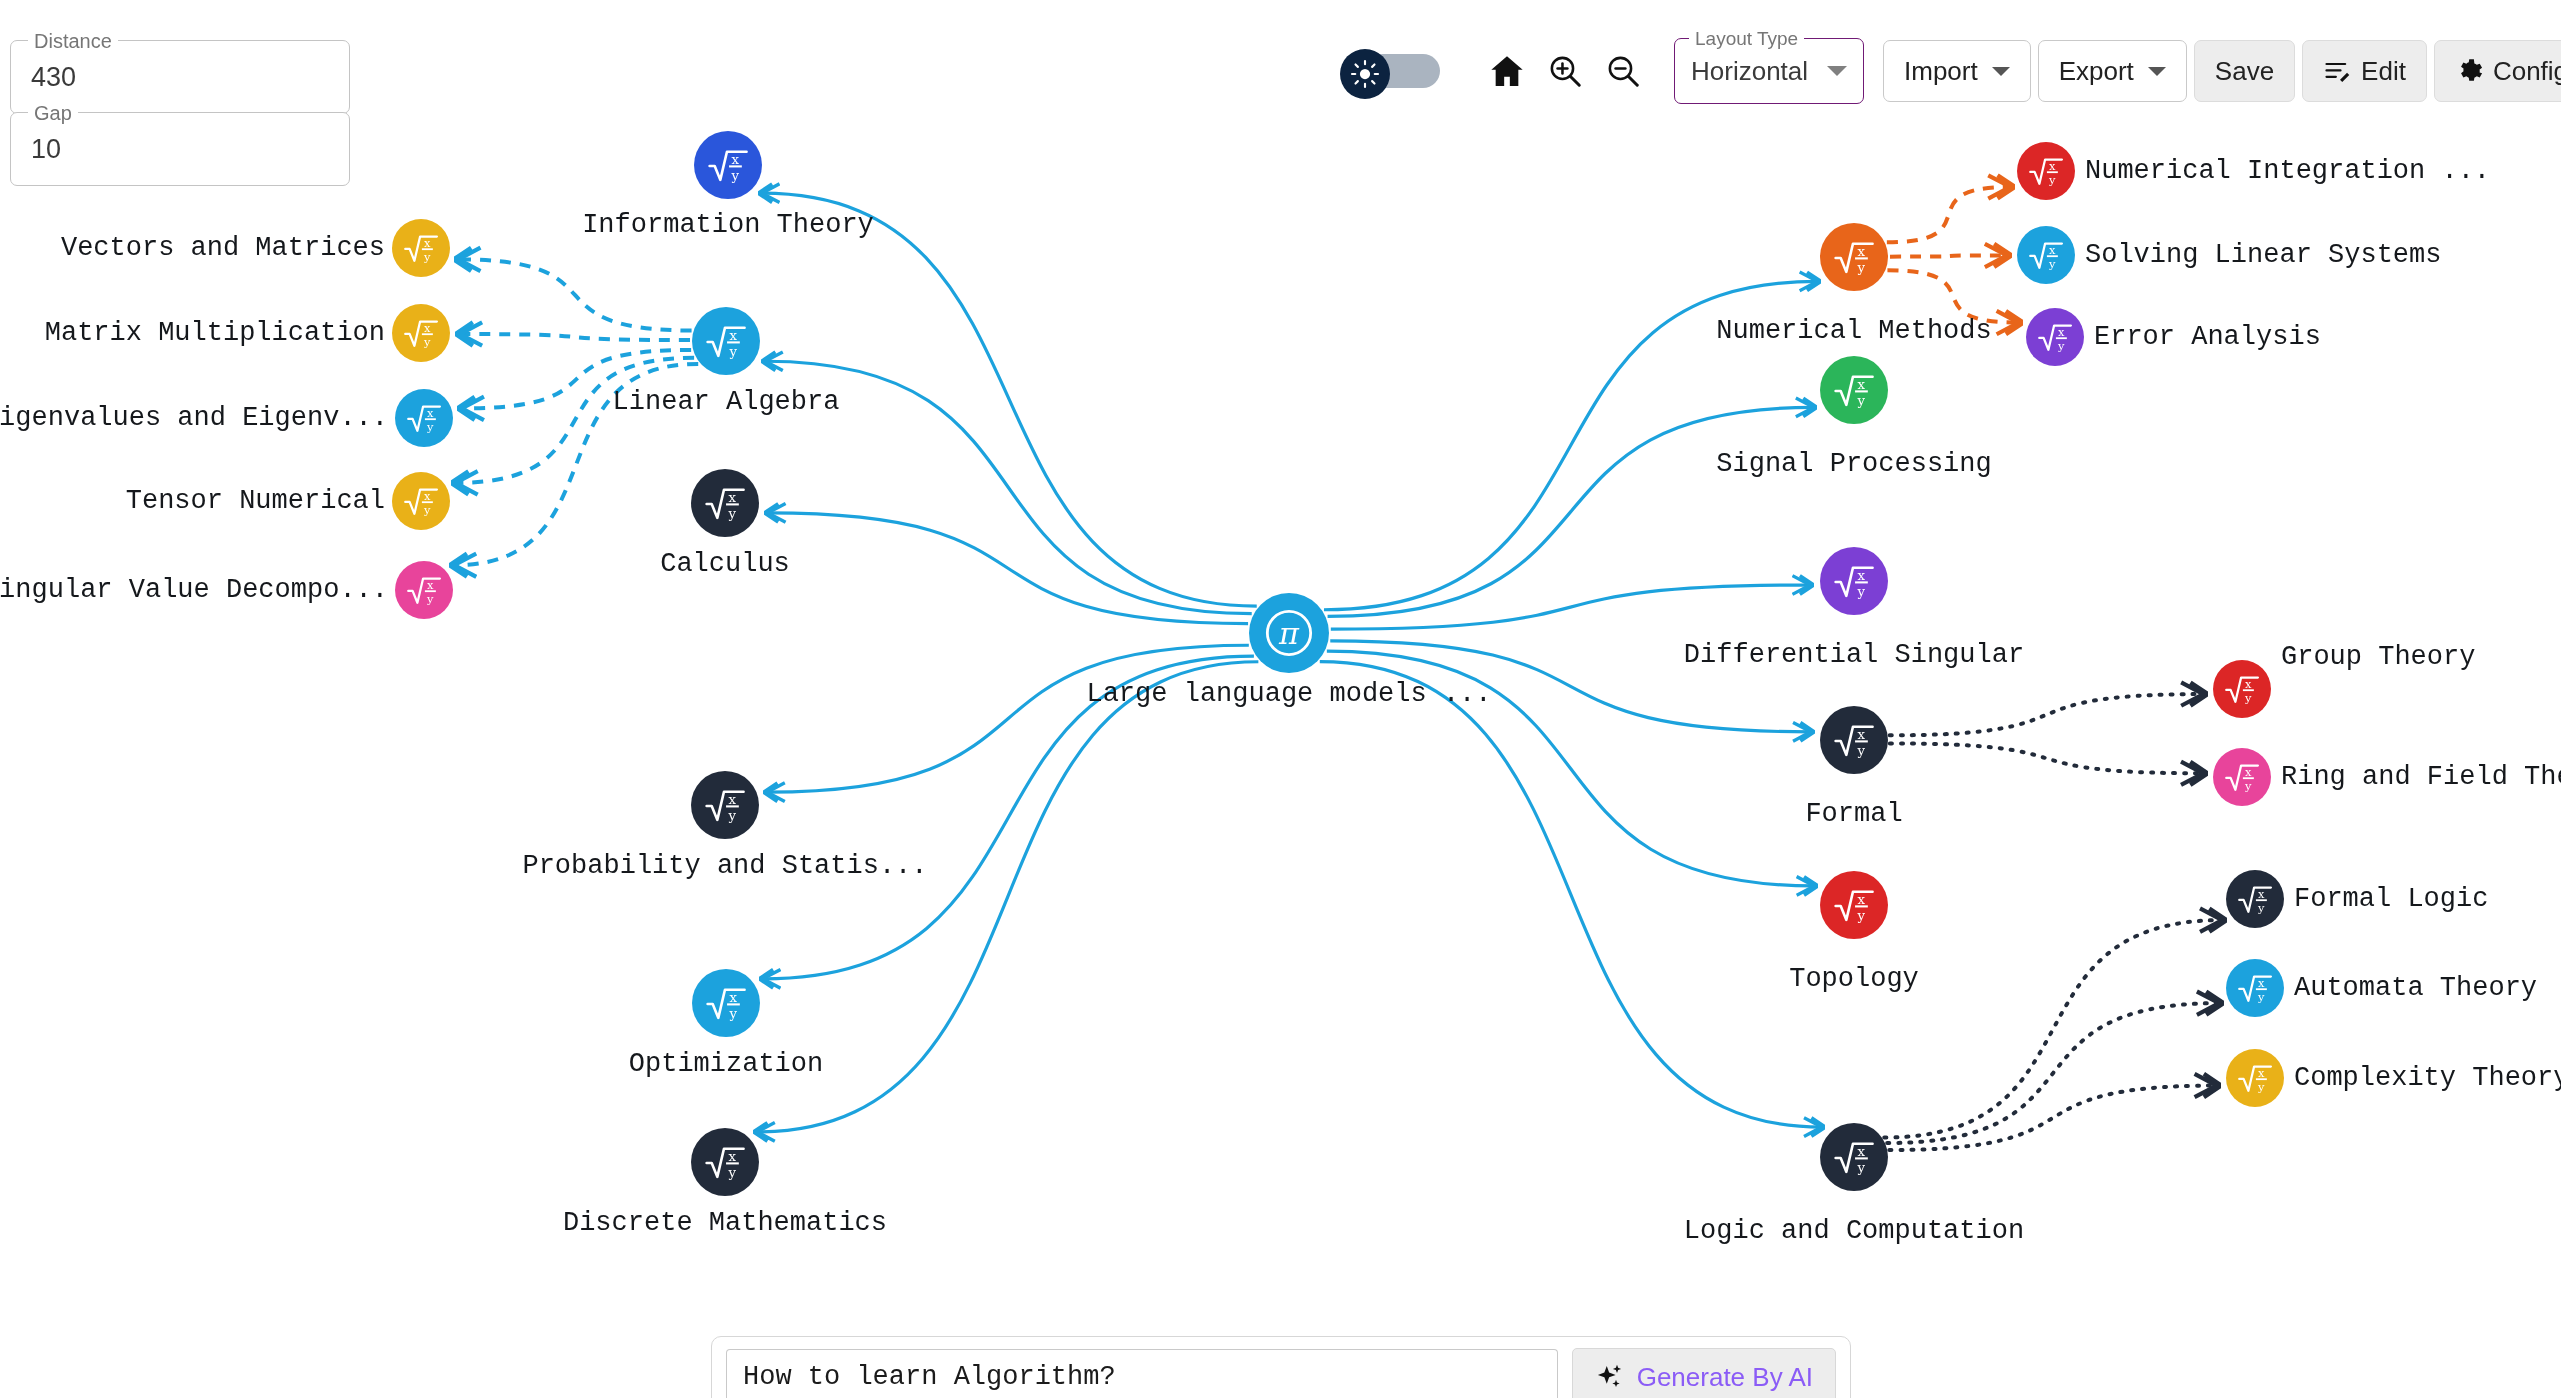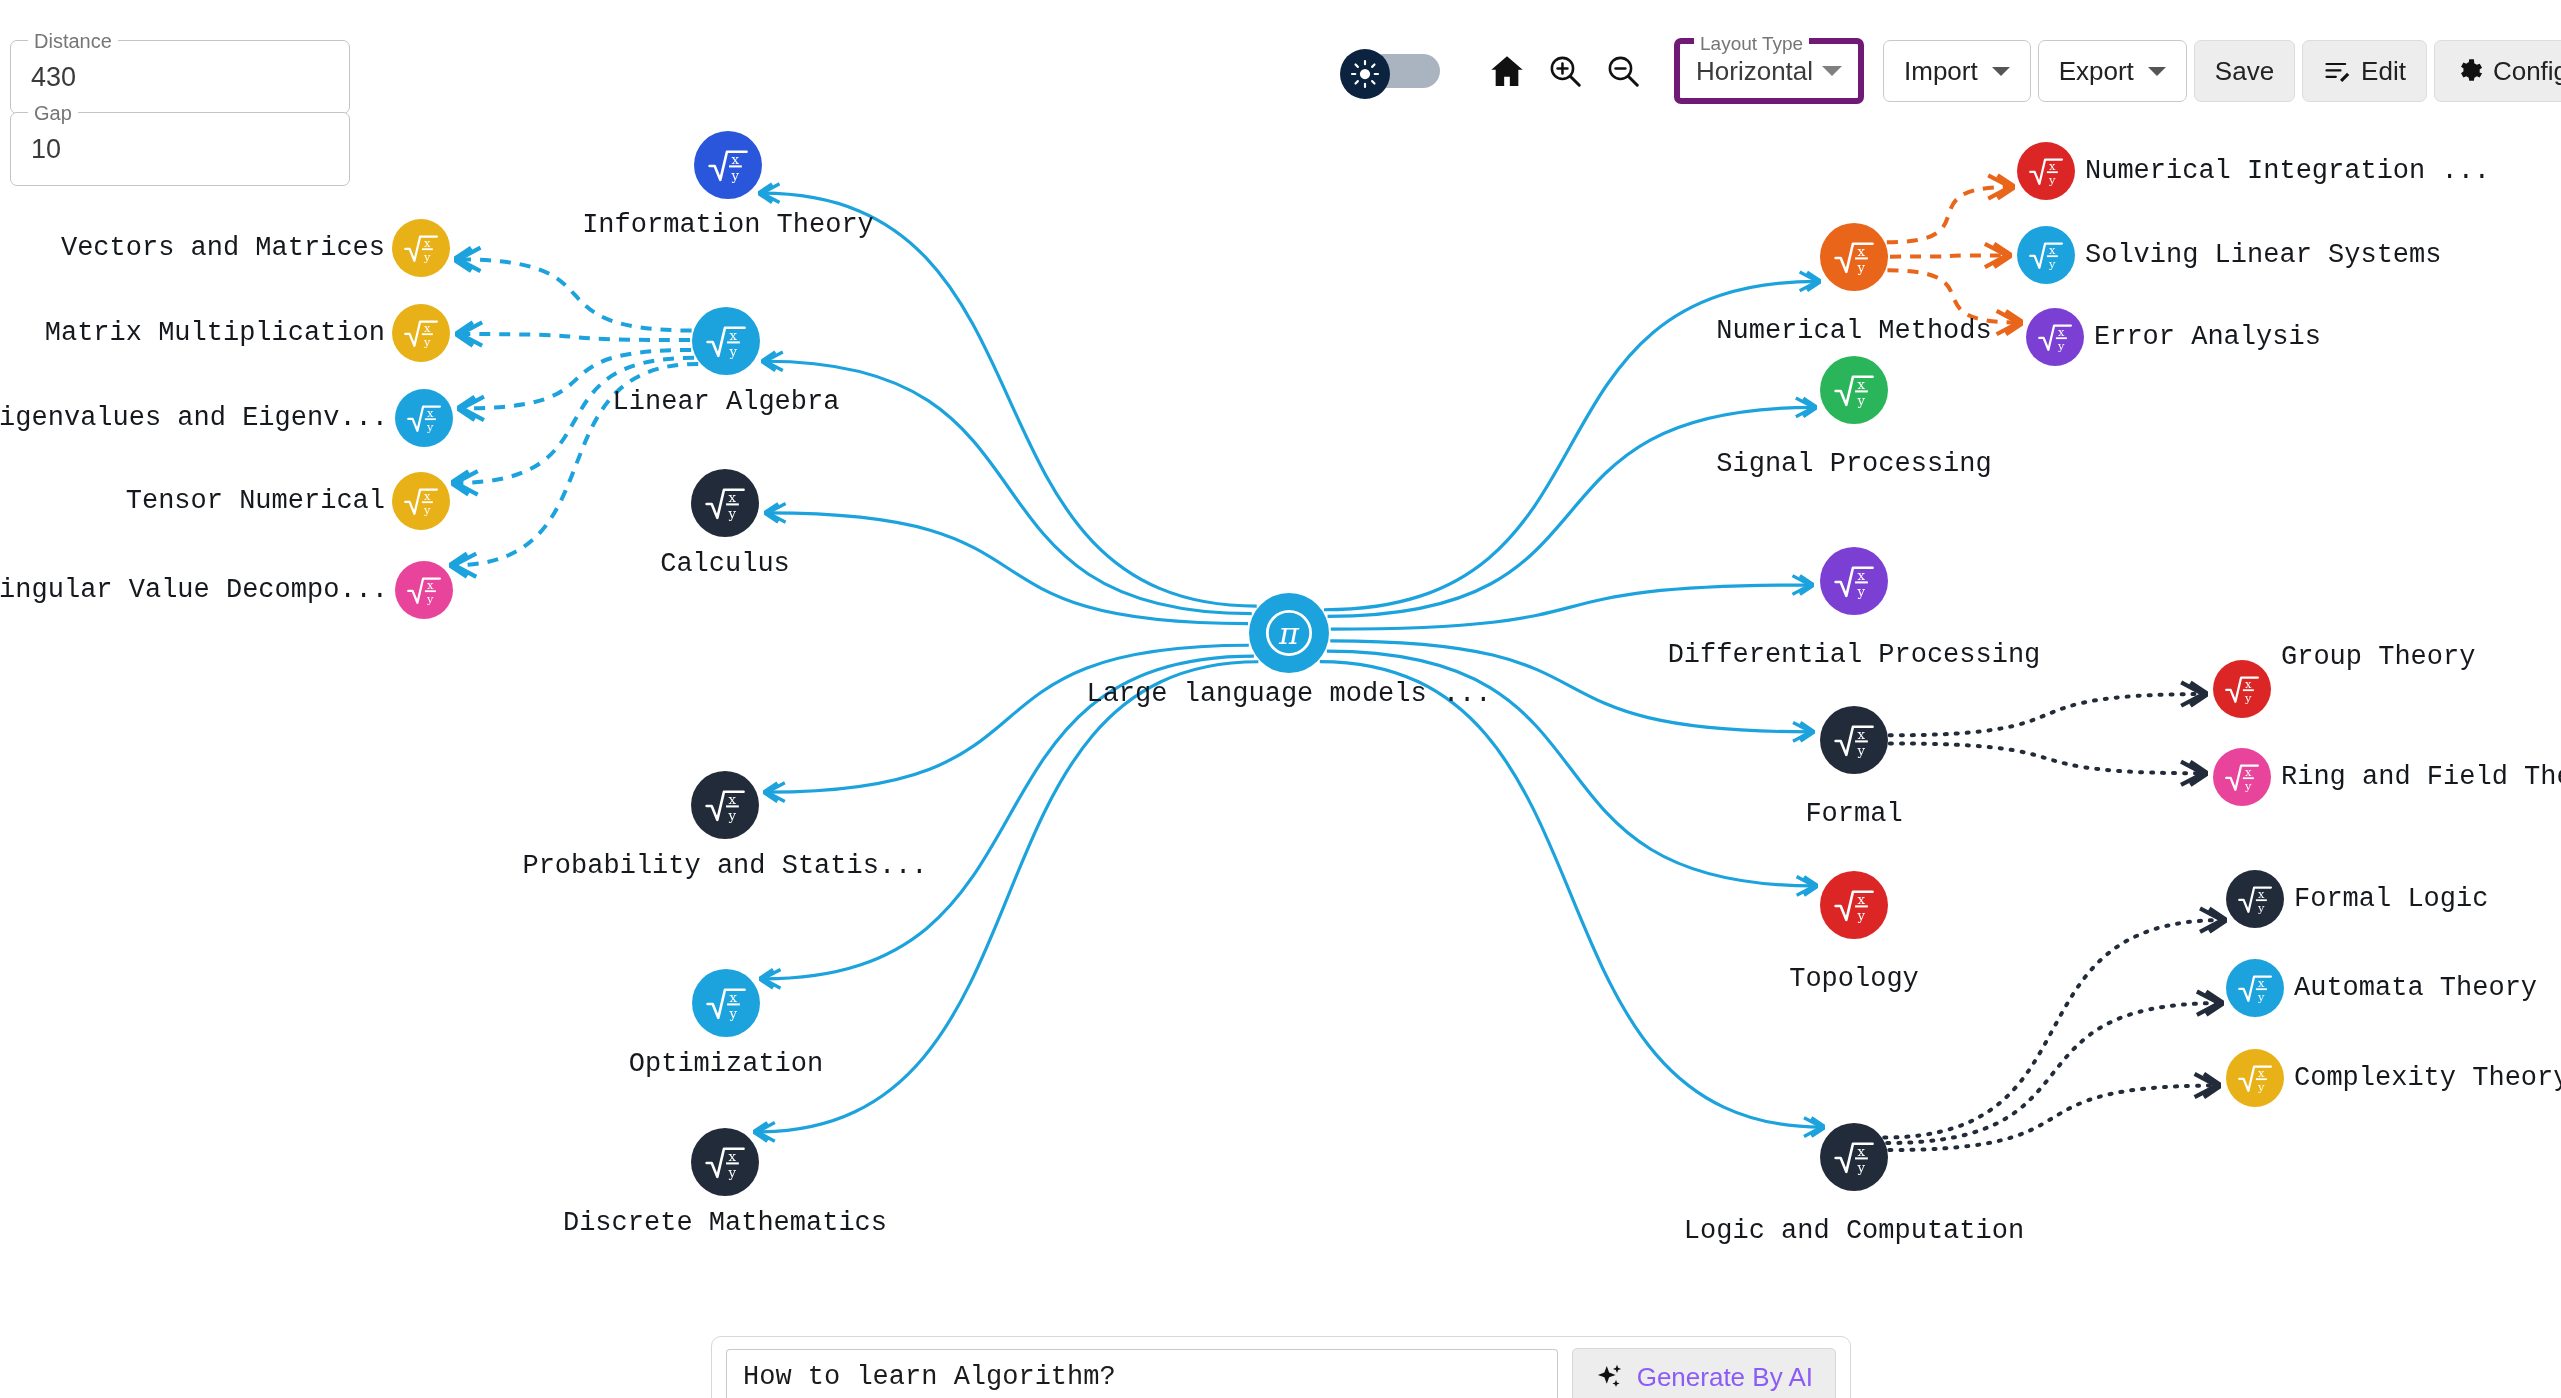--- a/index.html
+++ b/index.html
@@ -75,21 +75,21 @@
   }
   .icon-btn {
     width: 58px; height: 58px;
     display: flex; align-items: center; justify-content: center;
     cursor: pointer;
     background: none; border: none;
   }
   .sel-field {
     position: relative;
     width: 190px; height: 66px;
-    border: 6px solid #701a75;
+    border: 1px solid #701a75;
     border-radius: 7px;
     margin-left: 22px;
     margin-right: 12px;
     background: #fff;
     cursor: pointer;
   }
   .sel-field .legend {
     position: absolute; top: -11px; left: 14px;
     background: #fff; padding: 0 6px;
     font-size: 19px; color: #767676;
@@ -454,21 +454,21 @@
         </div>
         <div class="nlabel below" style="left: 1854px; top: 421px;">Signal Processing</div>
         <div class="node" style="left: 1854px; top: 553px; width: 68px; height: 68px; background: rgb(124, 63, 212);">
           <svg class="radical" width="42" height="42" viewBox="0 0 24 24">
     <path d="M1.5 12.6 L4.4 12.6 L7.6 20.5 L11.4 4.4 L22.6 4.4" fill="none" stroke="#fff" stroke-width="1.5" stroke-linejoin="round" stroke-linecap="round"></path>
     <text x="16.2" y="11.2" font-size="7.6" fill="#fff" text-anchor="middle" font-family="DejaVu Serif, serif">x</text>
     <line x1="12.6" y1="12.8" x2="19.9" y2="12.8" stroke="#fff" stroke-width="1.2"></line>
     <text x="16.2" y="20.4" font-size="7.6" fill="#fff" text-anchor="middle" font-family="DejaVu Serif, serif">y</text>
   </svg>
         </div>
-        <div class="nlabel below" style="left: 1854px; top: 612px;">Differential Processing</div>
+        <div class="nlabel below" style="left: 1854px; top: 612px;">Differential Singular</div>
         <div class="node" style="left: 1854px; top: 712px; width: 68px; height: 68px; background: rgb(34, 43, 58);">
           <svg class="radical" width="42" height="42" viewBox="0 0 24 24">
     <path d="M1.5 12.6 L4.4 12.6 L7.6 20.5 L11.4 4.4 L22.6 4.4" fill="none" stroke="#fff" stroke-width="1.5" stroke-linejoin="round" stroke-linecap="round"></path>
     <text x="16.2" y="11.2" font-size="7.6" fill="#fff" text-anchor="middle" font-family="DejaVu Serif, serif">x</text>
     <line x1="12.6" y1="12.8" x2="19.9" y2="12.8" stroke="#fff" stroke-width="1.2"></line>
     <text x="16.2" y="20.4" font-size="7.6" fill="#fff" text-anchor="middle" font-family="DejaVu Serif, serif">y</text>
   </svg>
         </div>
         <div class="nlabel below" style="left: 1854px; top: 771px;">Formal</div>
         <div class="node" style="left: 1854px; top: 877px; width: 68px; height: 68px; background: rgb(220, 38, 38);">

